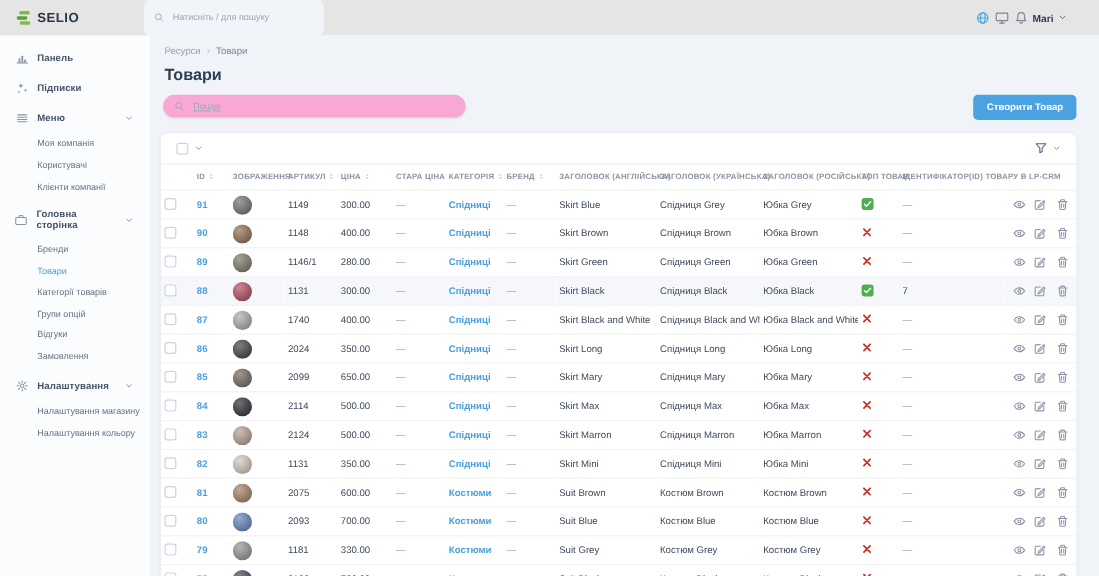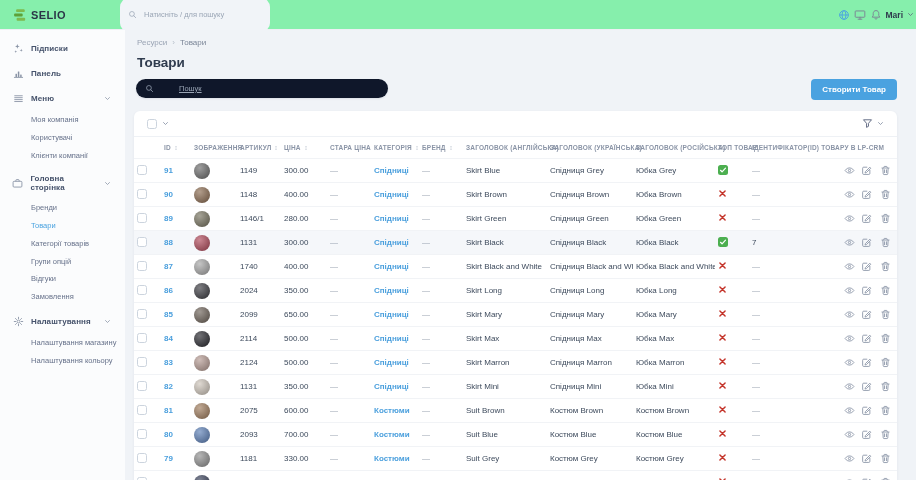--- a/index.html
+++ b/index.html
@@ -6,27 +6,27 @@
   html,body { margin:0; padding:0; }
   body {
     width:916px; height:480px; overflow:hidden;
     font-family:"Liberation Sans", sans-serif;
     background:#ffffff; color:#3d4a5c;
   }
   svg { display:block; }
   [data-icon]{ display:inline-flex; align-items:center; justify-content:center; }
 
   
-  .topbar{ height:30px; background:#86efac; display:flex; align-items:center; border-bottom:1px solid #edf0f4; }
+  .topbar{ height:30px; background:#e5e5e5; display:flex; align-items:center; border-bottom:1px solid #edf0f4; }
   .brand{ width:120px; display:flex; align-items:center; gap:5px; padding-left:13px; flex-shrink:0; }
   .brand-name{ font-weight:700; font-size:11px; letter-spacing:.4px; color:#2b3647; }
   .topsearch{ width:150px; height:34px; background:#f1f4f8; border-radius:9px; display:flex; align-items:center; gap:5px; padding:0 8px; color:#9aa5b5; font-size:9px; }
   .topsearch input{ border:none; outline:none; background:transparent; font-family:inherit; font-size:7.5px; color:#5a667a; width:100%; }
   .topsearch input::placeholder{ color:#9aa5b5; }
-  .topbar-right{ margin-left:auto; display:flex; align-items:center; gap:4px; padding-right:2px; }
+  .topbar-right{ margin-left:auto; display:flex; align-items:center; gap:4px; padding-right:27px; }
   .tb-icon{ font-size:12px; color:#7b8794; }
   .tb-icon.globe{ color:#4aa3e0; }
   .user{ font-size:8.5px; color:#2f3b4d; font-weight:700; display:flex; align-items:center; gap:4px; }
   .user .chev{ font-size:7px; color:#5a667a; }
 
   
   .layout{ display:flex; height:450px; }
   .sidebar{ width:125px; background:#fbfcfd; padding:6px 6px 0 12px; flex-shrink:0; overflow:hidden; }
   .side-head{ display:flex; align-items:center; gap:7px; padding:7px 0; cursor:pointer; }
   .side-head .si{ font-size:11px; color:#8a94a6; width:12px; }
@@ -36,21 +36,21 @@
   .side-child{ font-size:7.5px; color:#66718a; padding:4px 0; line-height:1.3; cursor:pointer; }
   .side-child.active{ color:#4aa3e0; }
 
   
   .content{ flex:1; background:#f0f3f7; padding:5px 19px 0 9px; overflow:hidden; }
   .breadcrumb{ font-size:8px; color:#9aa4b4; display:flex; align-items:center; gap:5px; padding:3px 0 7px 3px; }
   .breadcrumb .sep{ font-size:8px; color:#b6bfca; }
   .breadcrumb .current{ color:#7a8597; }
   .page-title{ font-size:13.5px; color:#303c4f; font-weight:600; padding:1px 0 9px 3px; }
   .actions-row{ display:flex; align-items:flex-start; }
-  .page-search{ width:252px; height:19px; background:#0f172a; border-radius:10px; box-shadow:0 1px 2px rgba(40,60,90,.10); display:flex; align-items:center; gap:23px; padding:0 9px; color:#9aa5b5; font-size:9px; margin-left:2px;text-decoration:underline; }
+  .page-search{ width:252px; height:19px; background:#f9a8d4; border-radius:10px; box-shadow:0 1px 2px rgba(40,60,90,.10); display:flex; align-items:center; gap:5px; padding:0 9px; color:#9aa5b5; font-size:9px; margin-left:2px;text-decoration:underline; }
   .page-search input{ border:none; outline:none; background:transparent; font-family:inherit; font-size:7.5px; color:#5a667a; width:100%; }
   .page-search input::placeholder{ color:#9aa5b5; }
   .create-btn{ margin-left:auto; background:#4aa2e0; color:#fff; font-family:inherit; font-size:8px; font-weight:700; border:none; border-radius:4px; padding:6px 11px; cursor:pointer; }
 
   
   .card{ margin-top:11px; background:#fff; border-radius:6px 6px 0 0; box-shadow:0 1px 3px rgba(40,60,90,.07); overflow:hidden; }
   .card-toolbar{ display:flex; align-items:center; height:25px; padding:0 13px; }
   .checkbox{ width:10px; height:10px; border:1px solid #ccd4de; border-radius:2.5px; background:#fff; display:inline-block; cursor:pointer; flex-shrink:0; }
   .toolbar-chev{ font-size:7px; color:#7e8aa0; margin-left:5px; }
   .toolbar-right{ margin-left:auto; display:flex; align-items:center; gap:4px; color:#55607a; }
@@ -124,41 +124,41 @@
           </svg>
         </span>
     </span>
   </div>
 </div>
 
 <div class="layout">
   <div class="sidebar">
       <div class="side-section">
         <div class="side-head">
-          <span class="si" data-icon="sparkles-icon">
-            <svg width="1em" height="1em" viewBox="0 0 16 16" fill="currentColor">
-              <path d="M6.3 1.6l.9 2.5 2.5.9-2.5.9-.9 2.5-.9-2.5L3 5l2.4-.9z"></path>
-              <path d="M12 8.3l.6 1.7 1.7.6-1.7.6-.6 1.7-.6-1.7-1.7-.6 1.7-.6z"></path>
-              <path d="M4 10.6l.5 1.4 1.4.5-1.4.5-.5 1.4-.5-1.4-1.4-.5 1.4-.5z"></path>
-            </svg>
-          </span>
-          <span class="side-label">Підписки</span>
-        </div>
-      </div>
-      <div class="side-section">
-        <div class="side-head">
           <span class="si" data-icon="bar-chart-icon">
             <svg width="1em" height="1em" viewBox="0 0 16 16">
               <path d="M2 13.7h12" fill="none" stroke="currentColor" stroke-width="1.3" stroke-linecap="round"></path>
               <rect x="3.6" y="8.2" width="2.2" height="5" rx=".5" fill="currentColor"></rect>
               <rect x="7" y="5" width="2.2" height="8.2" rx=".5" fill="currentColor"></rect>
               <rect x="10.4" y="9.6" width="2.2" height="3.6" rx=".5" fill="currentColor"></rect>
             </svg>
           </span>
           <span class="side-label">Панель</span>
+        </div>
+      </div>
+      <div class="side-section">
+        <div class="side-head">
+          <span class="si" data-icon="sparkles-icon">
+            <svg width="1em" height="1em" viewBox="0 0 16 16" fill="currentColor">
+              <path d="M6.3 1.6l.9 2.5 2.5.9-2.5.9-.9 2.5-.9-2.5L3 5l2.4-.9z"></path>
+              <path d="M12 8.3l.6 1.7 1.7.6-1.7.6-.6 1.7-.6-1.7-1.7-.6 1.7-.6z"></path>
+              <path d="M4 10.6l.5 1.4 1.4.5-1.4.5-.5 1.4-.5-1.4-1.4-.5 1.4-.5z"></path>
+            </svg>
+          </span>
+          <span class="side-label">Підписки</span>
         </div>
       </div>
       <div class="side-section">
         <div class="side-head">
           <span class="si" data-icon="list-icon">
             <svg width="1em" height="1em" viewBox="0 0 16 16">
               <path d="M2.5 4h11M2.5 6.8h11M2.5 9.6h11M2.5 12.4h11" stroke="currentColor" stroke-width="1.3" stroke-linecap="round"></path>
             </svg>
           </span>
           <span class="side-label">Меню</span>

